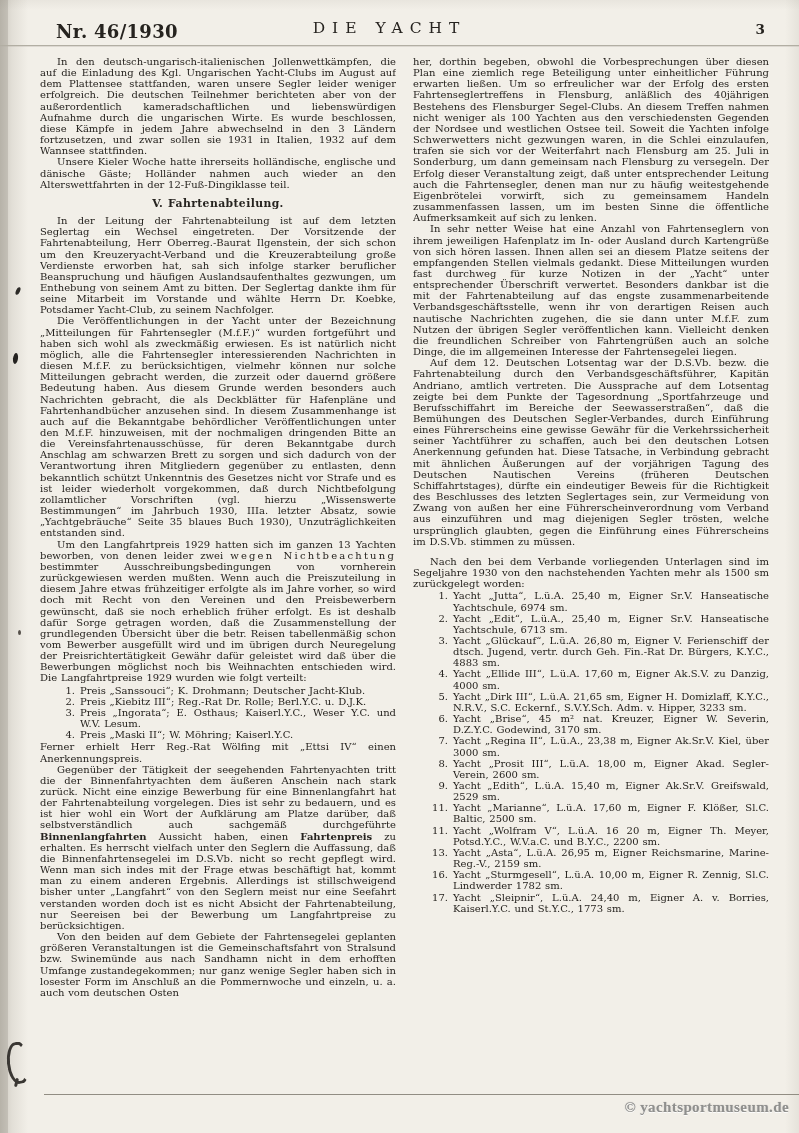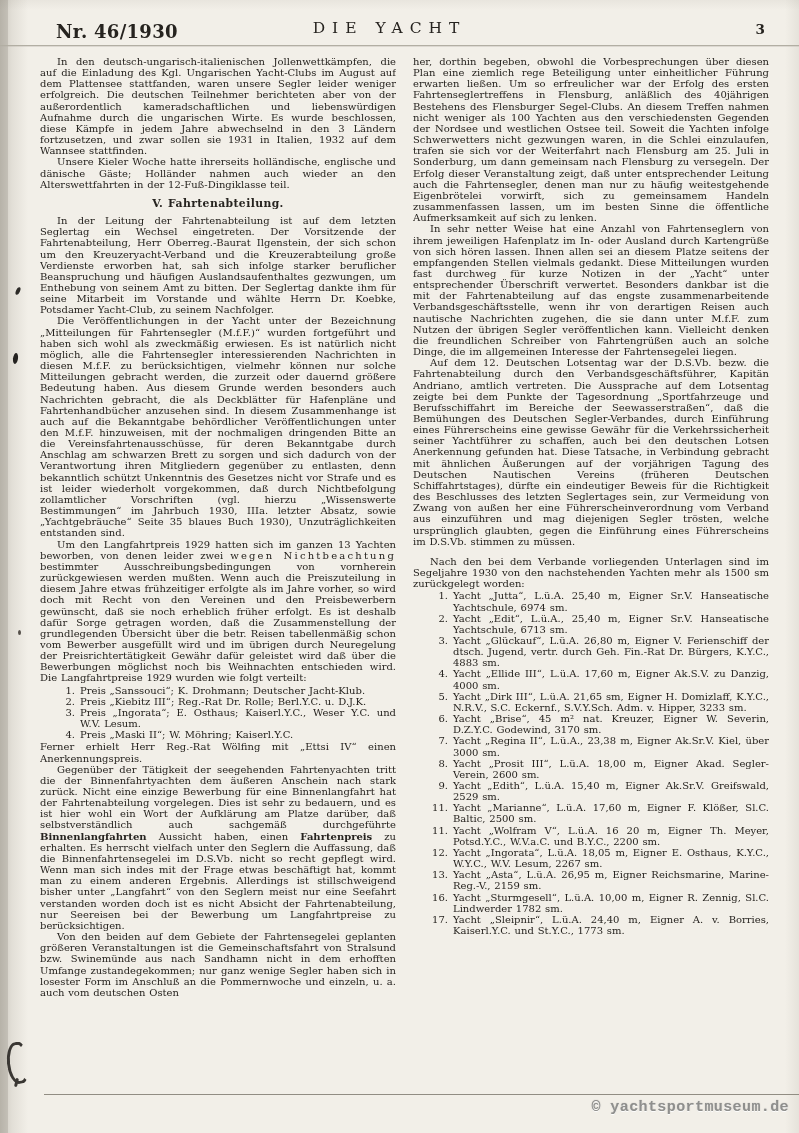--- a/index.html
+++ b/index.html
@@ -24,21 +24,21 @@
   .para.gap{margin-top:9px;}
   .b{font-weight:700;}
   .sp{letter-spacing:2.2px;}
   .sec-h{text-align:center;font-weight:700;font-size:10.8px;margin:8px 0 6px 0;letter-spacing:0.4px;text-indent:0;}
   .pl{margin:1px 0 1px 12px;}
   .pli{display:flex;}
   .pli .n{flex:0 0 23px;text-align:right;padding-right:5px;}
   .pli .t{flex:1;text-align:justify;}
   
   .frule{position:absolute;top:1094px;left:44px;width:755px;height:1px;background:#918d83;}
-  .credit{position:absolute;top:1099px;right:10px;font-family:Liberation Mono, monospace;
+  .credit{position:absolute;top:1099px;right:10px;font-family:Liberation Serif, serif;
     font-weight:700;font-size:15px;color:#8f8f8d;letter-spacing:0.4px;
     text-shadow:0 1px 0 rgba(255,255,255,0.9), 0 0 1px rgba(90,90,90,0.5);}
   
   .speck-a{position:absolute;left:16px;top:287px;width:4px;height:8px;background:#2c2a27;border-radius:50%;transform:rotate(24deg);}
   .speck-b{position:absolute;left:13px;top:353px;width:5px;height:11px;background:#242220;border-radius:50%;transform:rotate(8deg);}
   .speck-c{position:absolute;left:18px;top:630px;width:3px;height:5px;background:#55504a;border-radius:50%;}
   .pencil{position:absolute;left:7px;top:1042px;width:15px;height:36px;border:3px solid #3a3733;
     border-right-color:transparent;border-radius:50% 40% 40% 50%;transform:rotate(-6deg);}
   .pencil-tail{position:absolute;left:15px;top:1078px;width:3px;height:9px;background:#3a3733;border-radius:2px;transform:rotate(14deg);}
   .gutter-shade{position:absolute;left:0;top:0;width:8px;height:1133px;background:rgba(95,90,78,0.18);}
@@ -130,24 +130,20 @@
           </div>
           <div class="pli">
             <span class="n">11.</span>
             <span class="t"><span>Yacht „Marianne“, L.ü.A. 17,60 m, Eigner F. Klößer, Sl.C. Baltic, 2500 sm.</span></span>
           </div>
           <div class="pli">
             <span class="n">11.</span>
             <span class="t"><span>Yacht „Wolfram V“, L.ü.A. 16 20 m, Eigner Th. Meyer, Potsd.Y.C., W.V.a.C. und B.Y.C., 2200 sm.</span></span>
           </div>
           <div class="pli">
-            <span class="n">12.</span>
-            <span class="t"><span>Yacht „Ingorata“, L.ü.A. 18,05 m, Eigner E. Osthaus, K.Y.C., W.Y.C., W.V. Lesum, 2267 sm.</span></span>
-          </div>
-          <div class="pli">
             <span class="n">13.</span>
             <span class="t"><span>Yacht „Asta“, L.ü.A. 26,95 m, Eigner Reichsmarine, Marine-Reg.-V., 2159 sm.</span></span>
           </div>
           <div class="pli">
             <span class="n">16.</span>
             <span class="t"><span>Yacht „Sturmgesell“, L.ü.A. 10,00 m, Eigner R. Zennig, Sl.C. Lindwerder 1782 sm.</span></span>
           </div>
           <div class="pli">
             <span class="n">17.</span>
             <span class="t"><span>Yacht „Sleipnir“, L.ü.A. 24,40 m, Eigner A. v. Borries, Kaiserl.Y.C. und St.Y.C., 1773 sm.</span></span>

